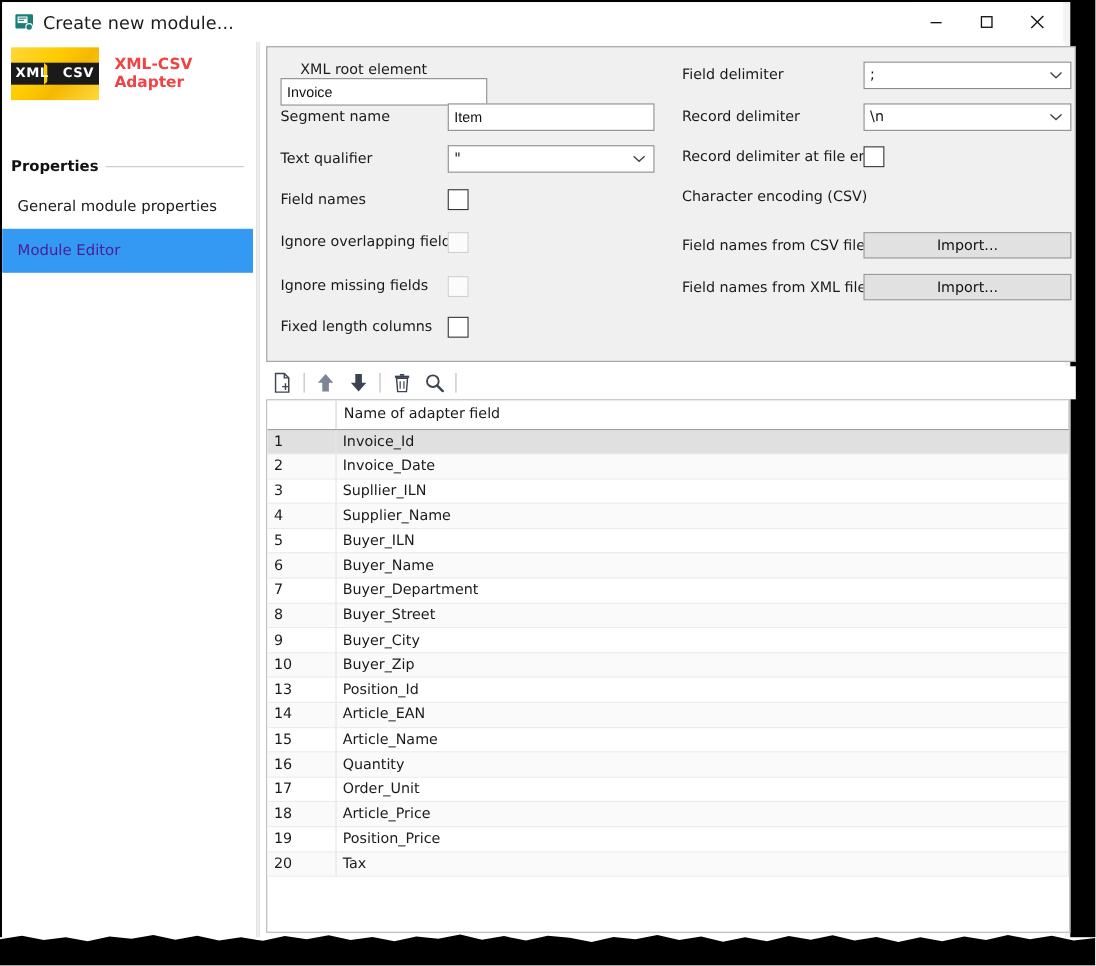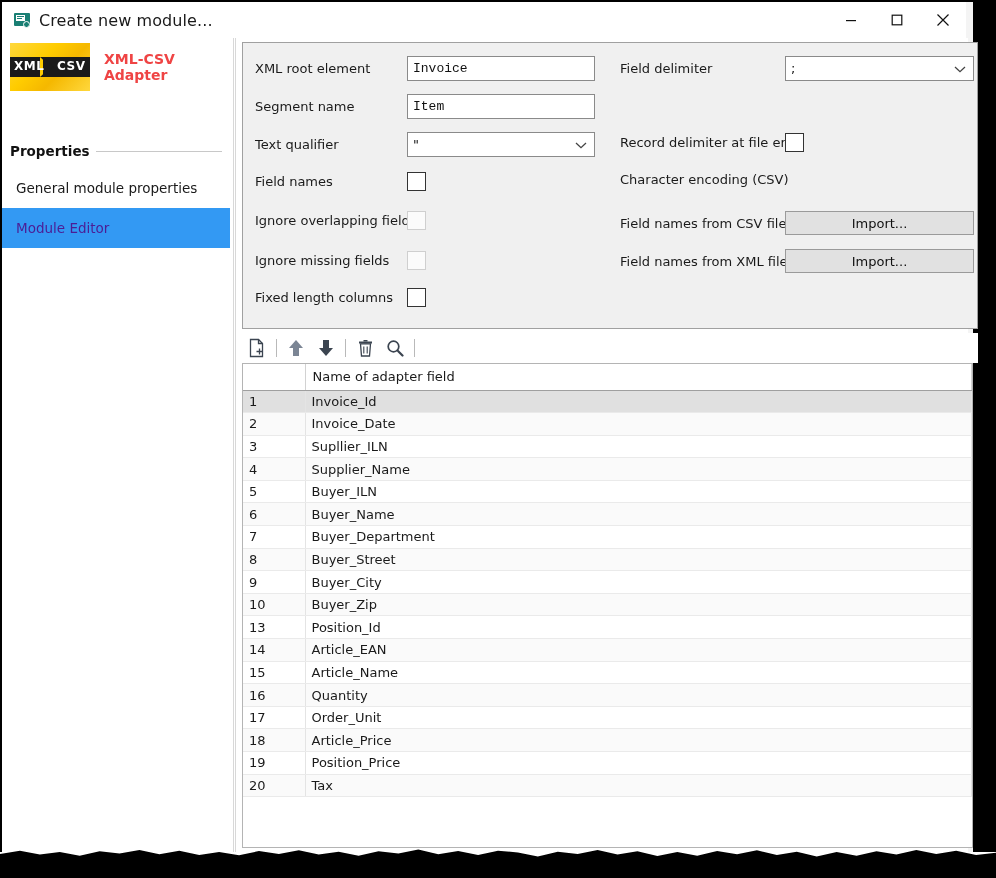--- a/index.html
+++ b/index.html
@@ -200,21 +200,21 @@
     white-space: nowrap;
   }
   .txt-input {
     background: #ffffff;
     border: 1px solid #8a8a8a;
     height: 25px;
     font-size: 13px;
     color: #111;
     padding: 0 5px;
     display: flex; align-items: center;
-    font-family: Liberation Mono, monospace;
+    font-family: Liberation Sans, sans-serif;
   }
   .combo {
     background: #ffffff;
     border: 1px solid #8a8a8a;
     height: 25px;
     font-size: 13px;
     color: #111;
     padding: 0 5px;
     display: flex; align-items: center;
     position: relative;
@@ -353,21 +353,21 @@
 
     <div id="splitter">
       <div class="sp-line1"></div>
       <div class="sp-line2"></div>
     </div>
 
     <div id="main">
 
       <div id="settings">
 
-        <div class="form-row" style="left:12px; top:13px;">
+        <div class="form-row" style="left:12px; top:13px;flex-direction:column;">
           <span class="form-label" style="width:152px;">XML root element</span>
           <span class="txt-input" style="width:188px;">Invoice</span>
         </div>
 
         <div class="form-row" style="left:12px; top:51px;">
           <span class="form-label" style="width:152px;">Segment name</span>
           <span class="txt-input" style="width:188px;">Item</span>
         </div>
 
         <div class="form-row" style="left:12px; top:89px;">
@@ -407,20 +407,31 @@
           <span class="combo" style="width:189px;">
             <span>;</span>
             <span class="chev">
               <svg width="12" height="8" viewBox="0 0 12 8">
                   <path d="M1 1.5 L6 6.2 L11 1.5" stroke="#444" stroke-width="1.3" fill="none"></path>
                 </svg>
             </span>
           </span>
         </div>
 
+        <div class="form-row" style="left:377px; top:51px;">
+          <span class="form-label" style="width:165px;">Record delimiter</span>
+          <span class="combo" style="width:189px;">
+            <span>\n</span>
+            <span class="chev">
+              <svg width="12" height="8" viewBox="0 0 12 8">
+                  <path d="M1 1.5 L6 6.2 L11 1.5" stroke="#444" stroke-width="1.3" fill="none"></path>
+                </svg>
+            </span>
+          </span>
+        </div>
 
         <div class="form-row" style="left:377px; top:90px;">
           <span class="form-label" style="width:165px;">Record delimiter at file end</span>
           <span class="cbx"></span>
         </div>
 
         <div class="form-row" style="left:377px; top:129px;">
           <span class="form-label" style="width:165px;">Character encoding (CSV)</span>
         </div>
 

